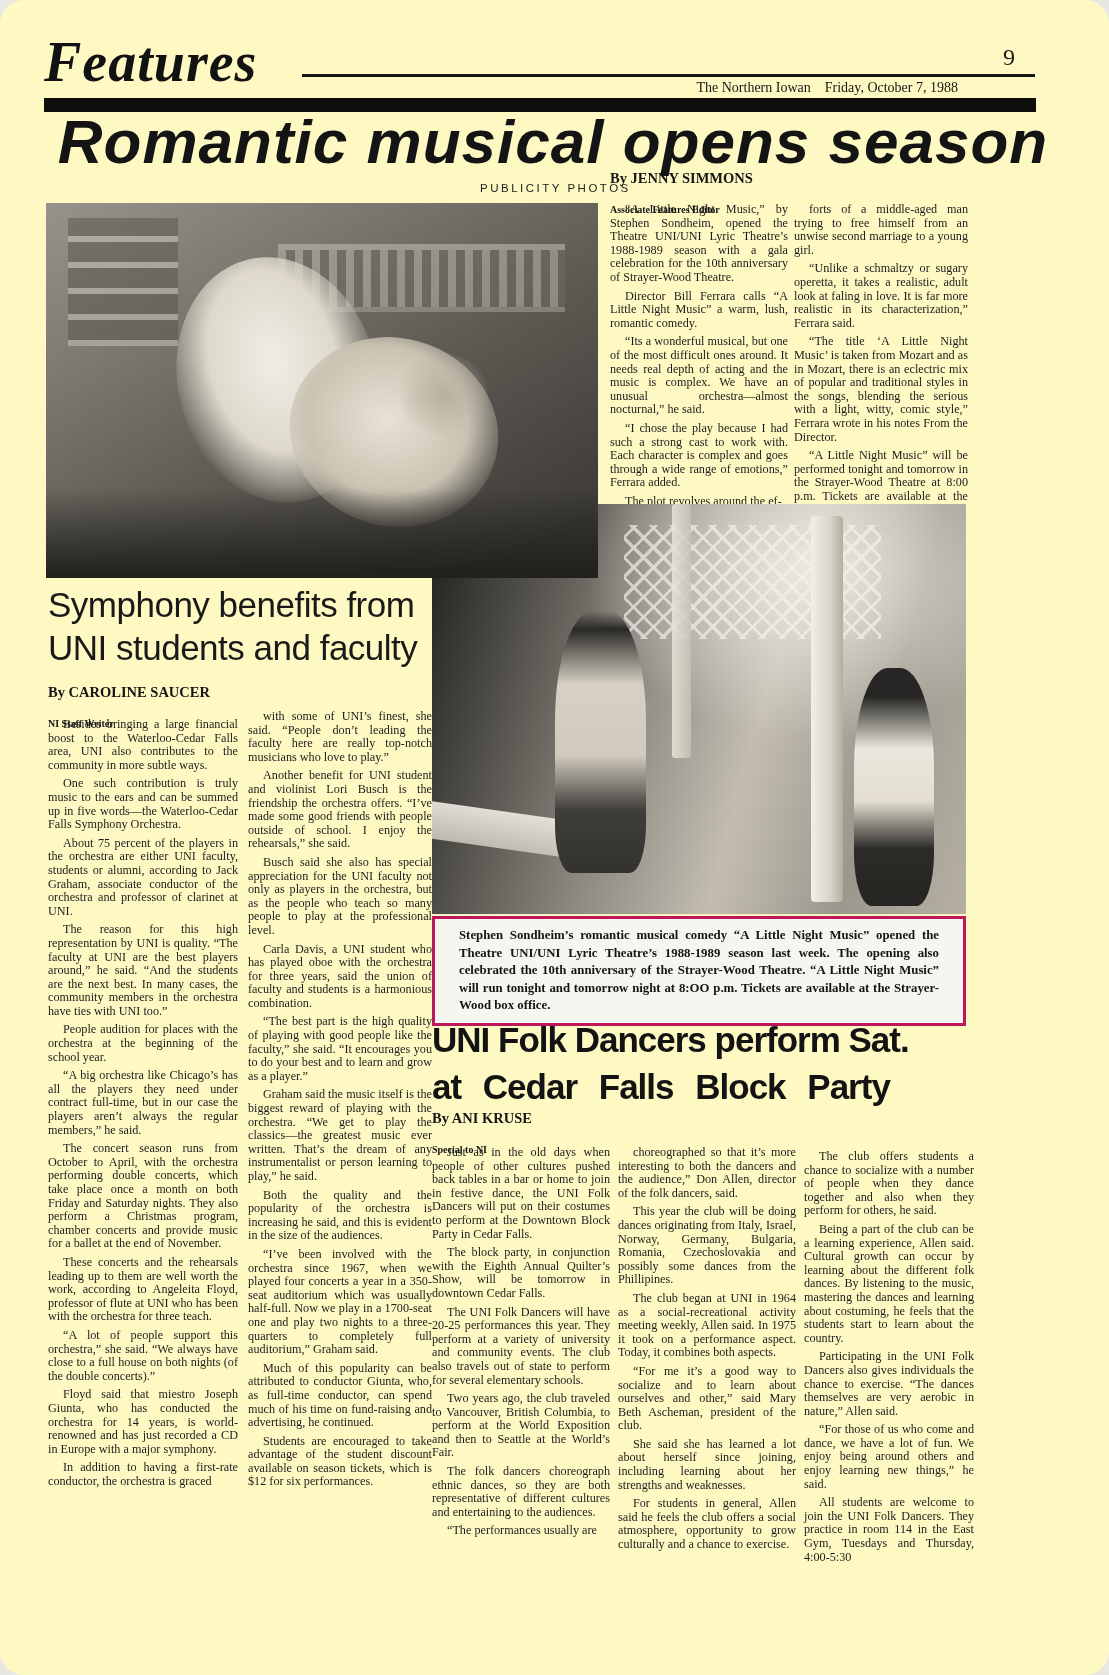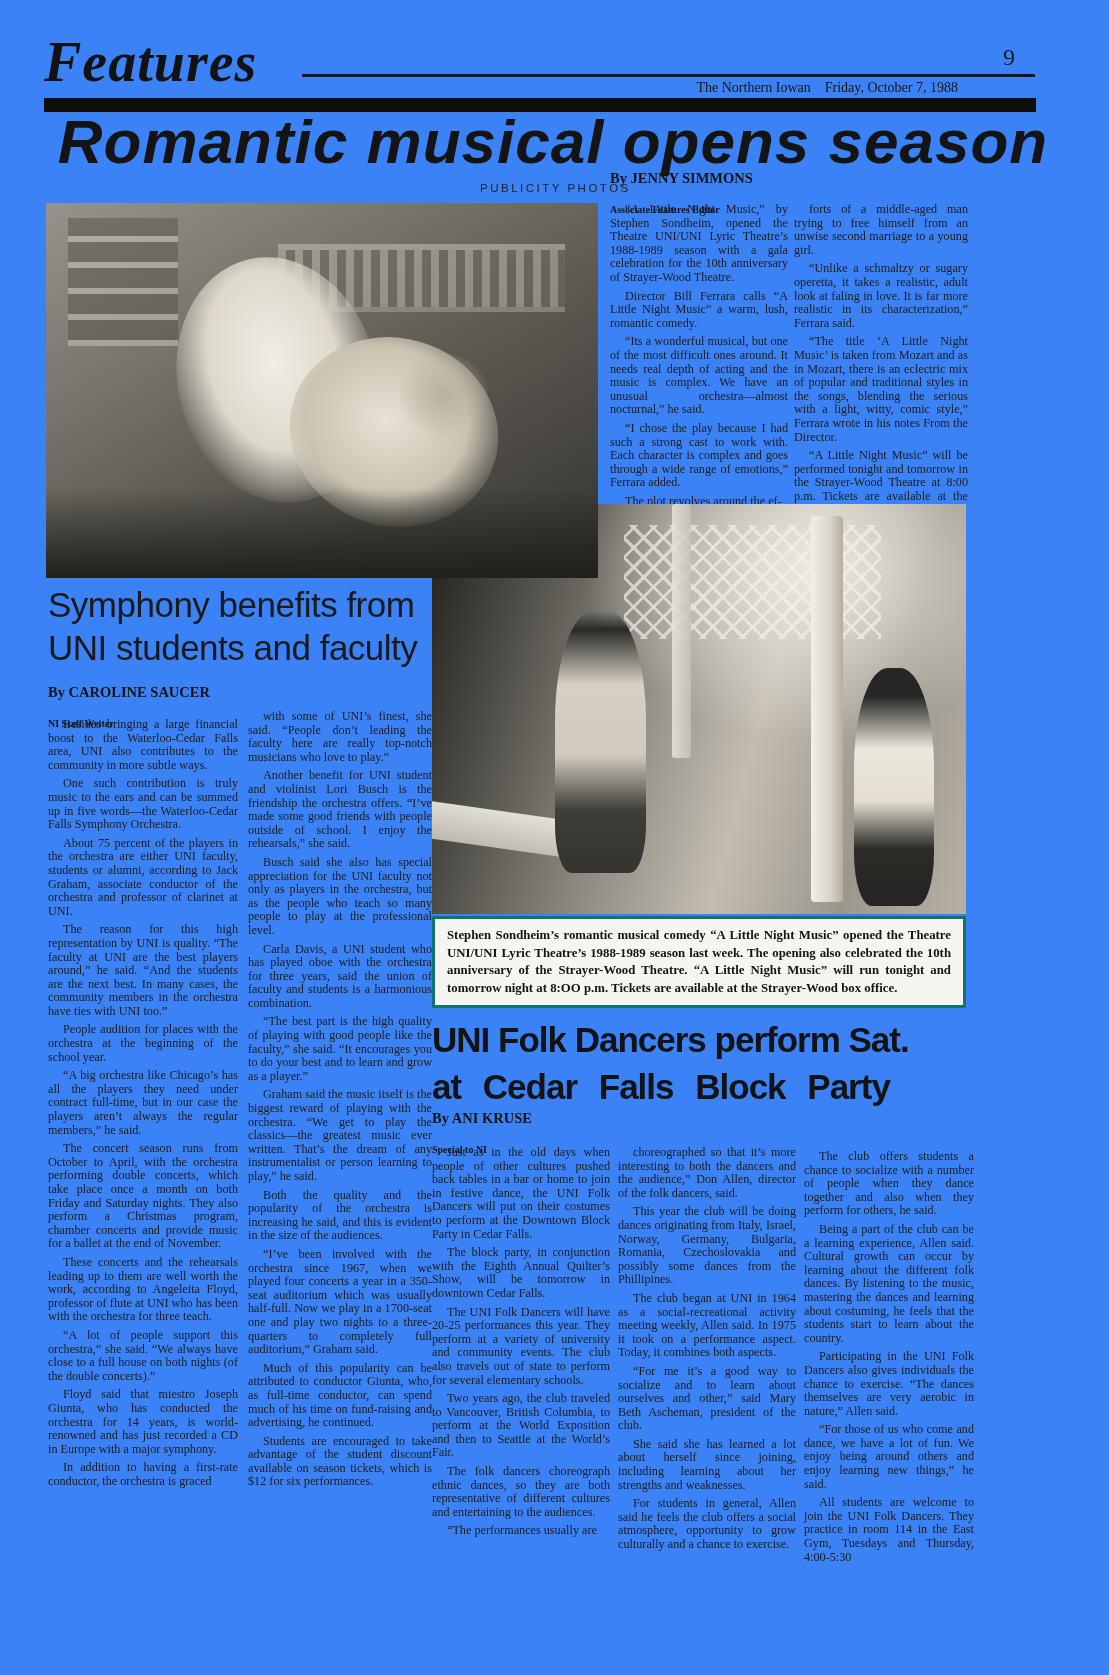--- a/index.html
+++ b/index.html
@@ -1,20 +1,21 @@
 <!DOCTYPE html>
 <html><head>
 <meta charset="utf-8">
 <style>
   html,body { margin:0; padding:0; background:#e9e7e2; }
   .page {
     position:relative; width:1109px; height:1675px; margin:0 auto;
-    background:#3b82f6;
+    background:#fef9c3;
     font-family:"Liberation Serif", serif; color:#1c1c1c;
     overflow:hidden;
+    border-radius:24px;
   }
   .abs { position:absolute; }
 
   
   .features-title {
     left:44px; top:30px; font-size:56px; font-weight:bold; font-style:italic;
     font-family:"Liberation Serif", serif; letter-spacing:1px; color:#121212;
   }
   .header-rule { left:302px; top:74px; width:733px; height:3px; background:#161616; }
   .page-number { left:1003px; top:44px; font-size:24px; color:#1a1a1a; }
@@ -110,22 +111,22 @@
     background:linear-gradient(180deg,rgba(0,0,0,0) 0%,#2a2927 7%,#d7d1c3 28%,#d0cabc 55%,#403e3b 76%,#34322e 100%);
   }
   .p2-person2 {
     position:absolute; left:79%; top:40%; width:15%; height:58%;
     border-radius:42% 42% 22% 22%;
     background:linear-gradient(180deg,#272624 0%,#272624 12%,#ebe7dd 34%,#e3decf 56%,#2c2b28 76%,#252422 100%);
   }
 
   .caption-box {
     left:432px; top:916px; width:534px; box-sizing:border-box; z-index:4;
-    border:3px solid #0f766e; background:#f7f5f0;
-    padding:8px 12px; font-weight:bold; font-size:12.8px; line-height:17.5px;
+    border:3px solid #be185d; background:#f7f5f0;
+    padding:8px 24px; font-weight:bold; font-size:12.8px; line-height:17.5px;
     text-align:justify; color:#141414;
   }
 
   
   .symphony-headline {
     left:48px; top:583px; width:392px;
     font-family:"Liberation Sans", sans-serif; font-size:35px; line-height:43px;
     letter-spacing:-0.5px; color:#1a1a1a;
   }
   .symphony-headline span { display:block; }

